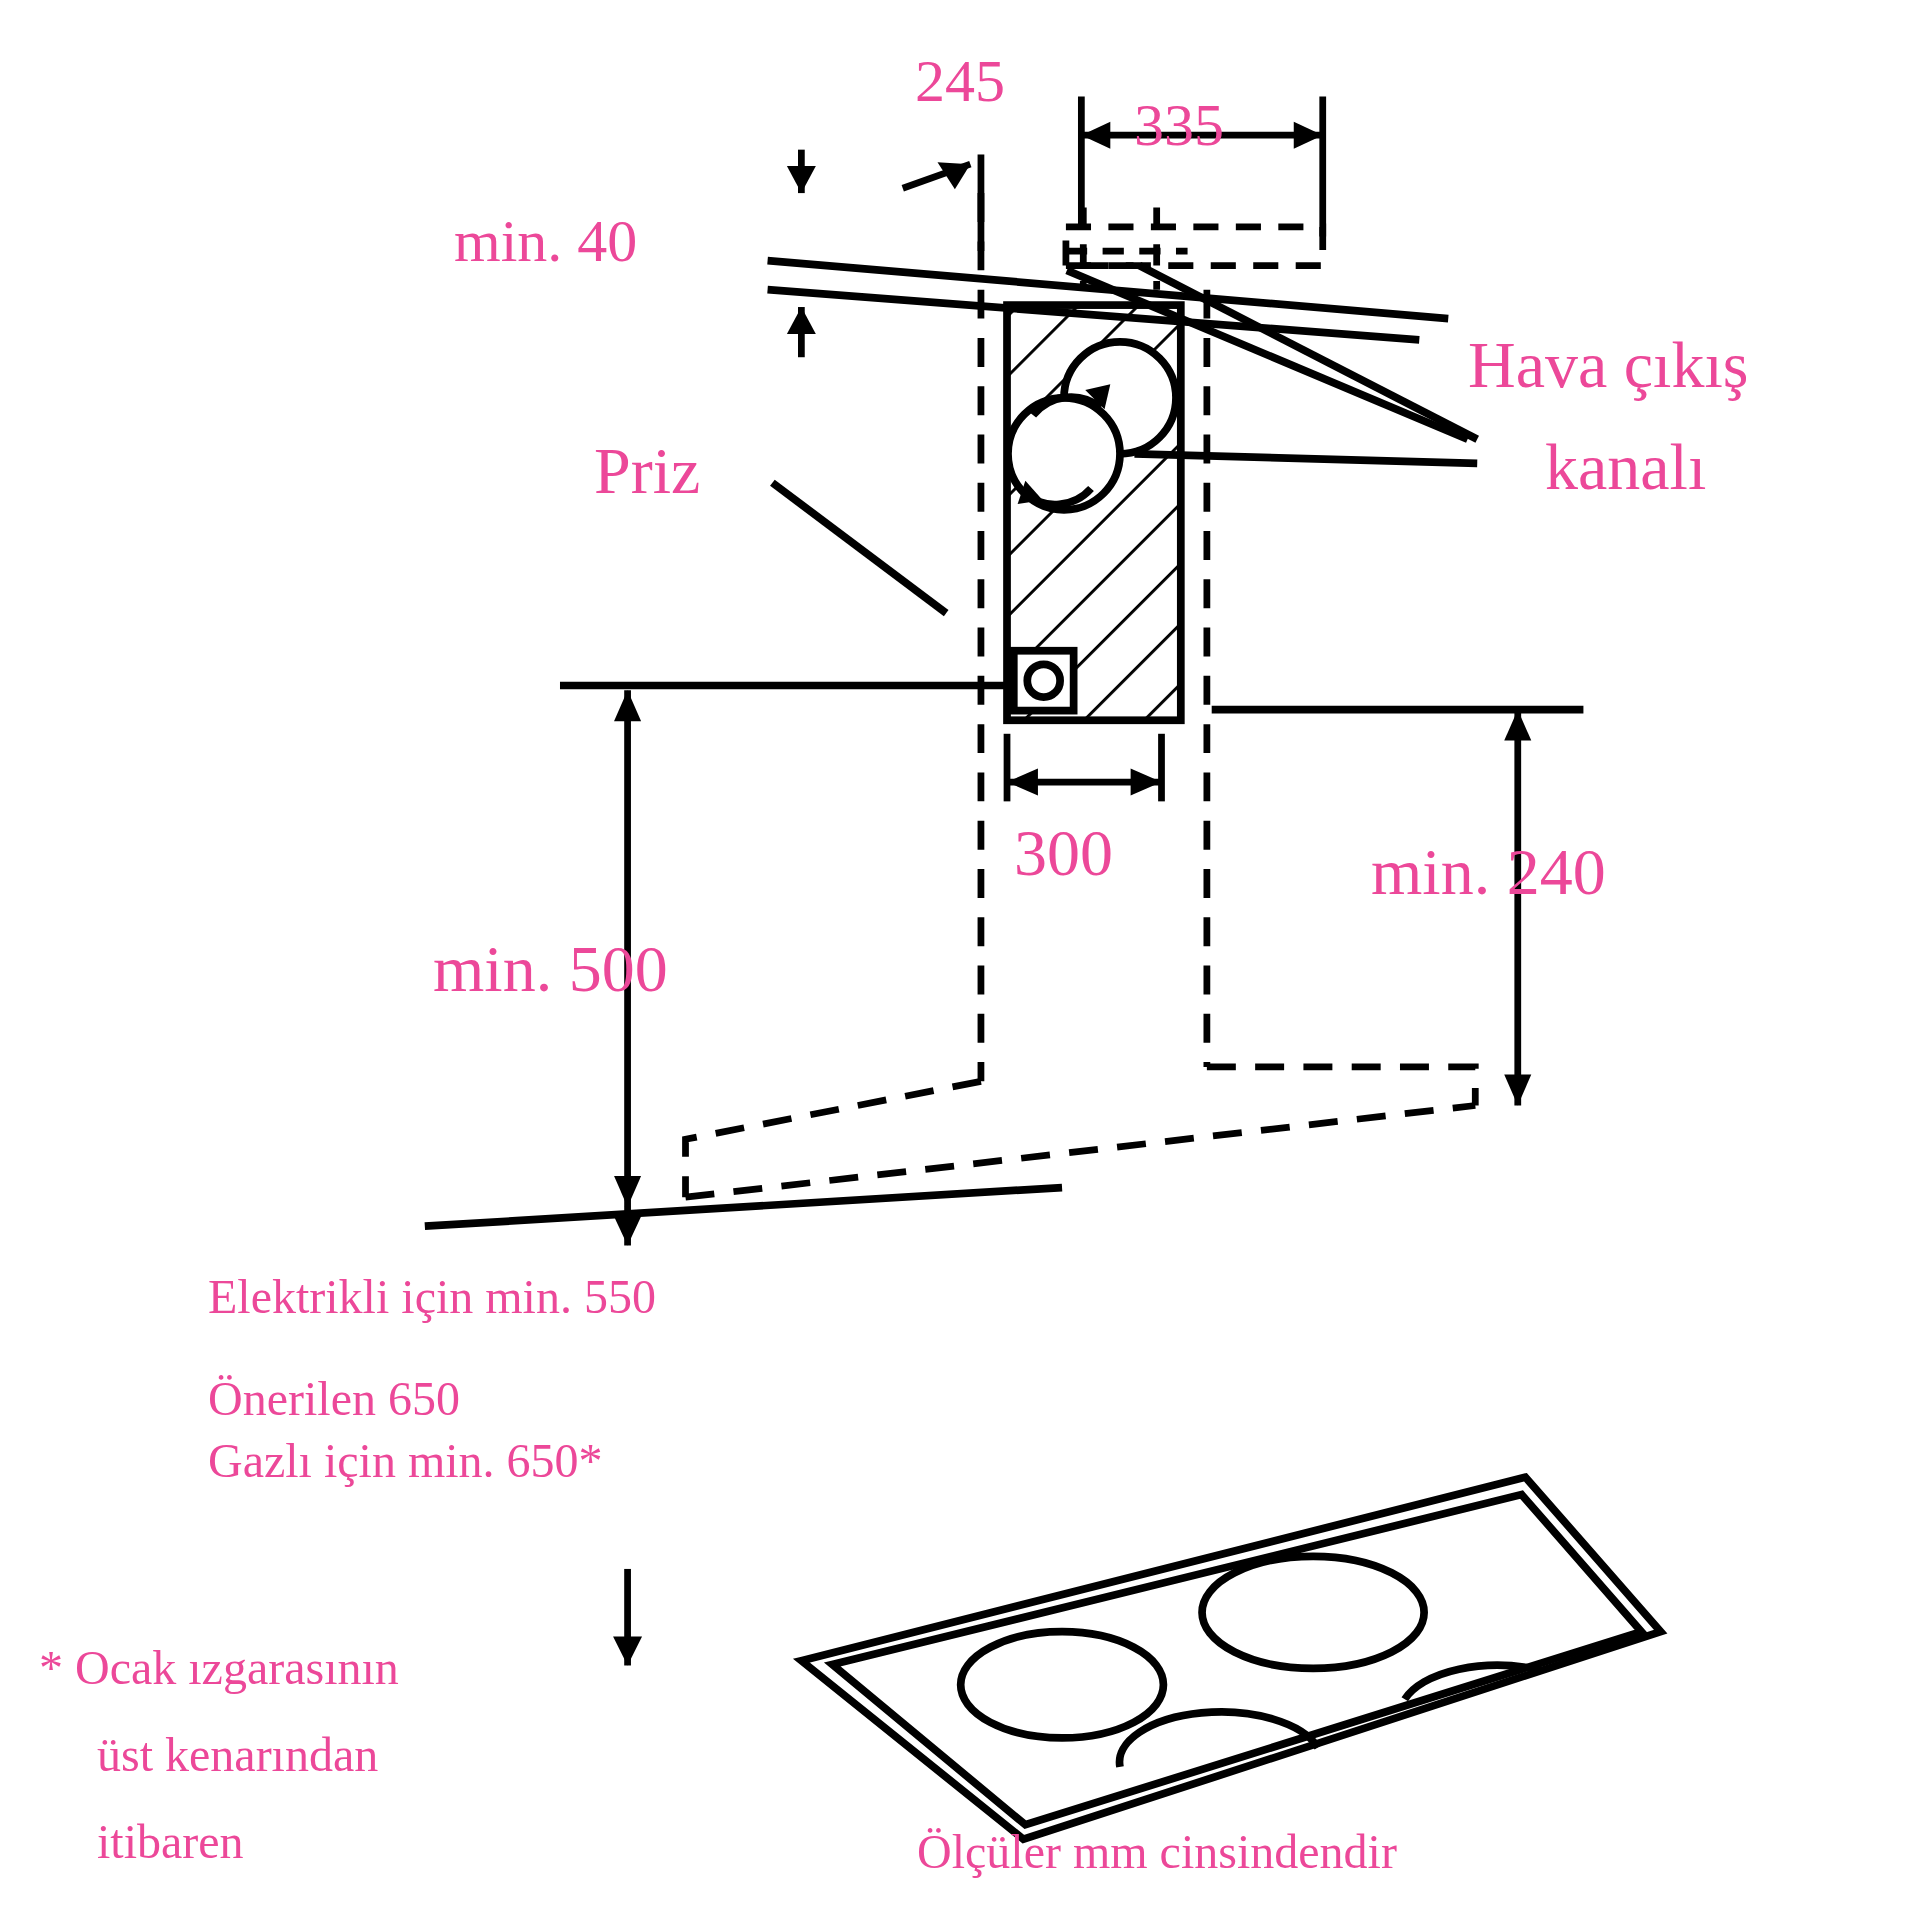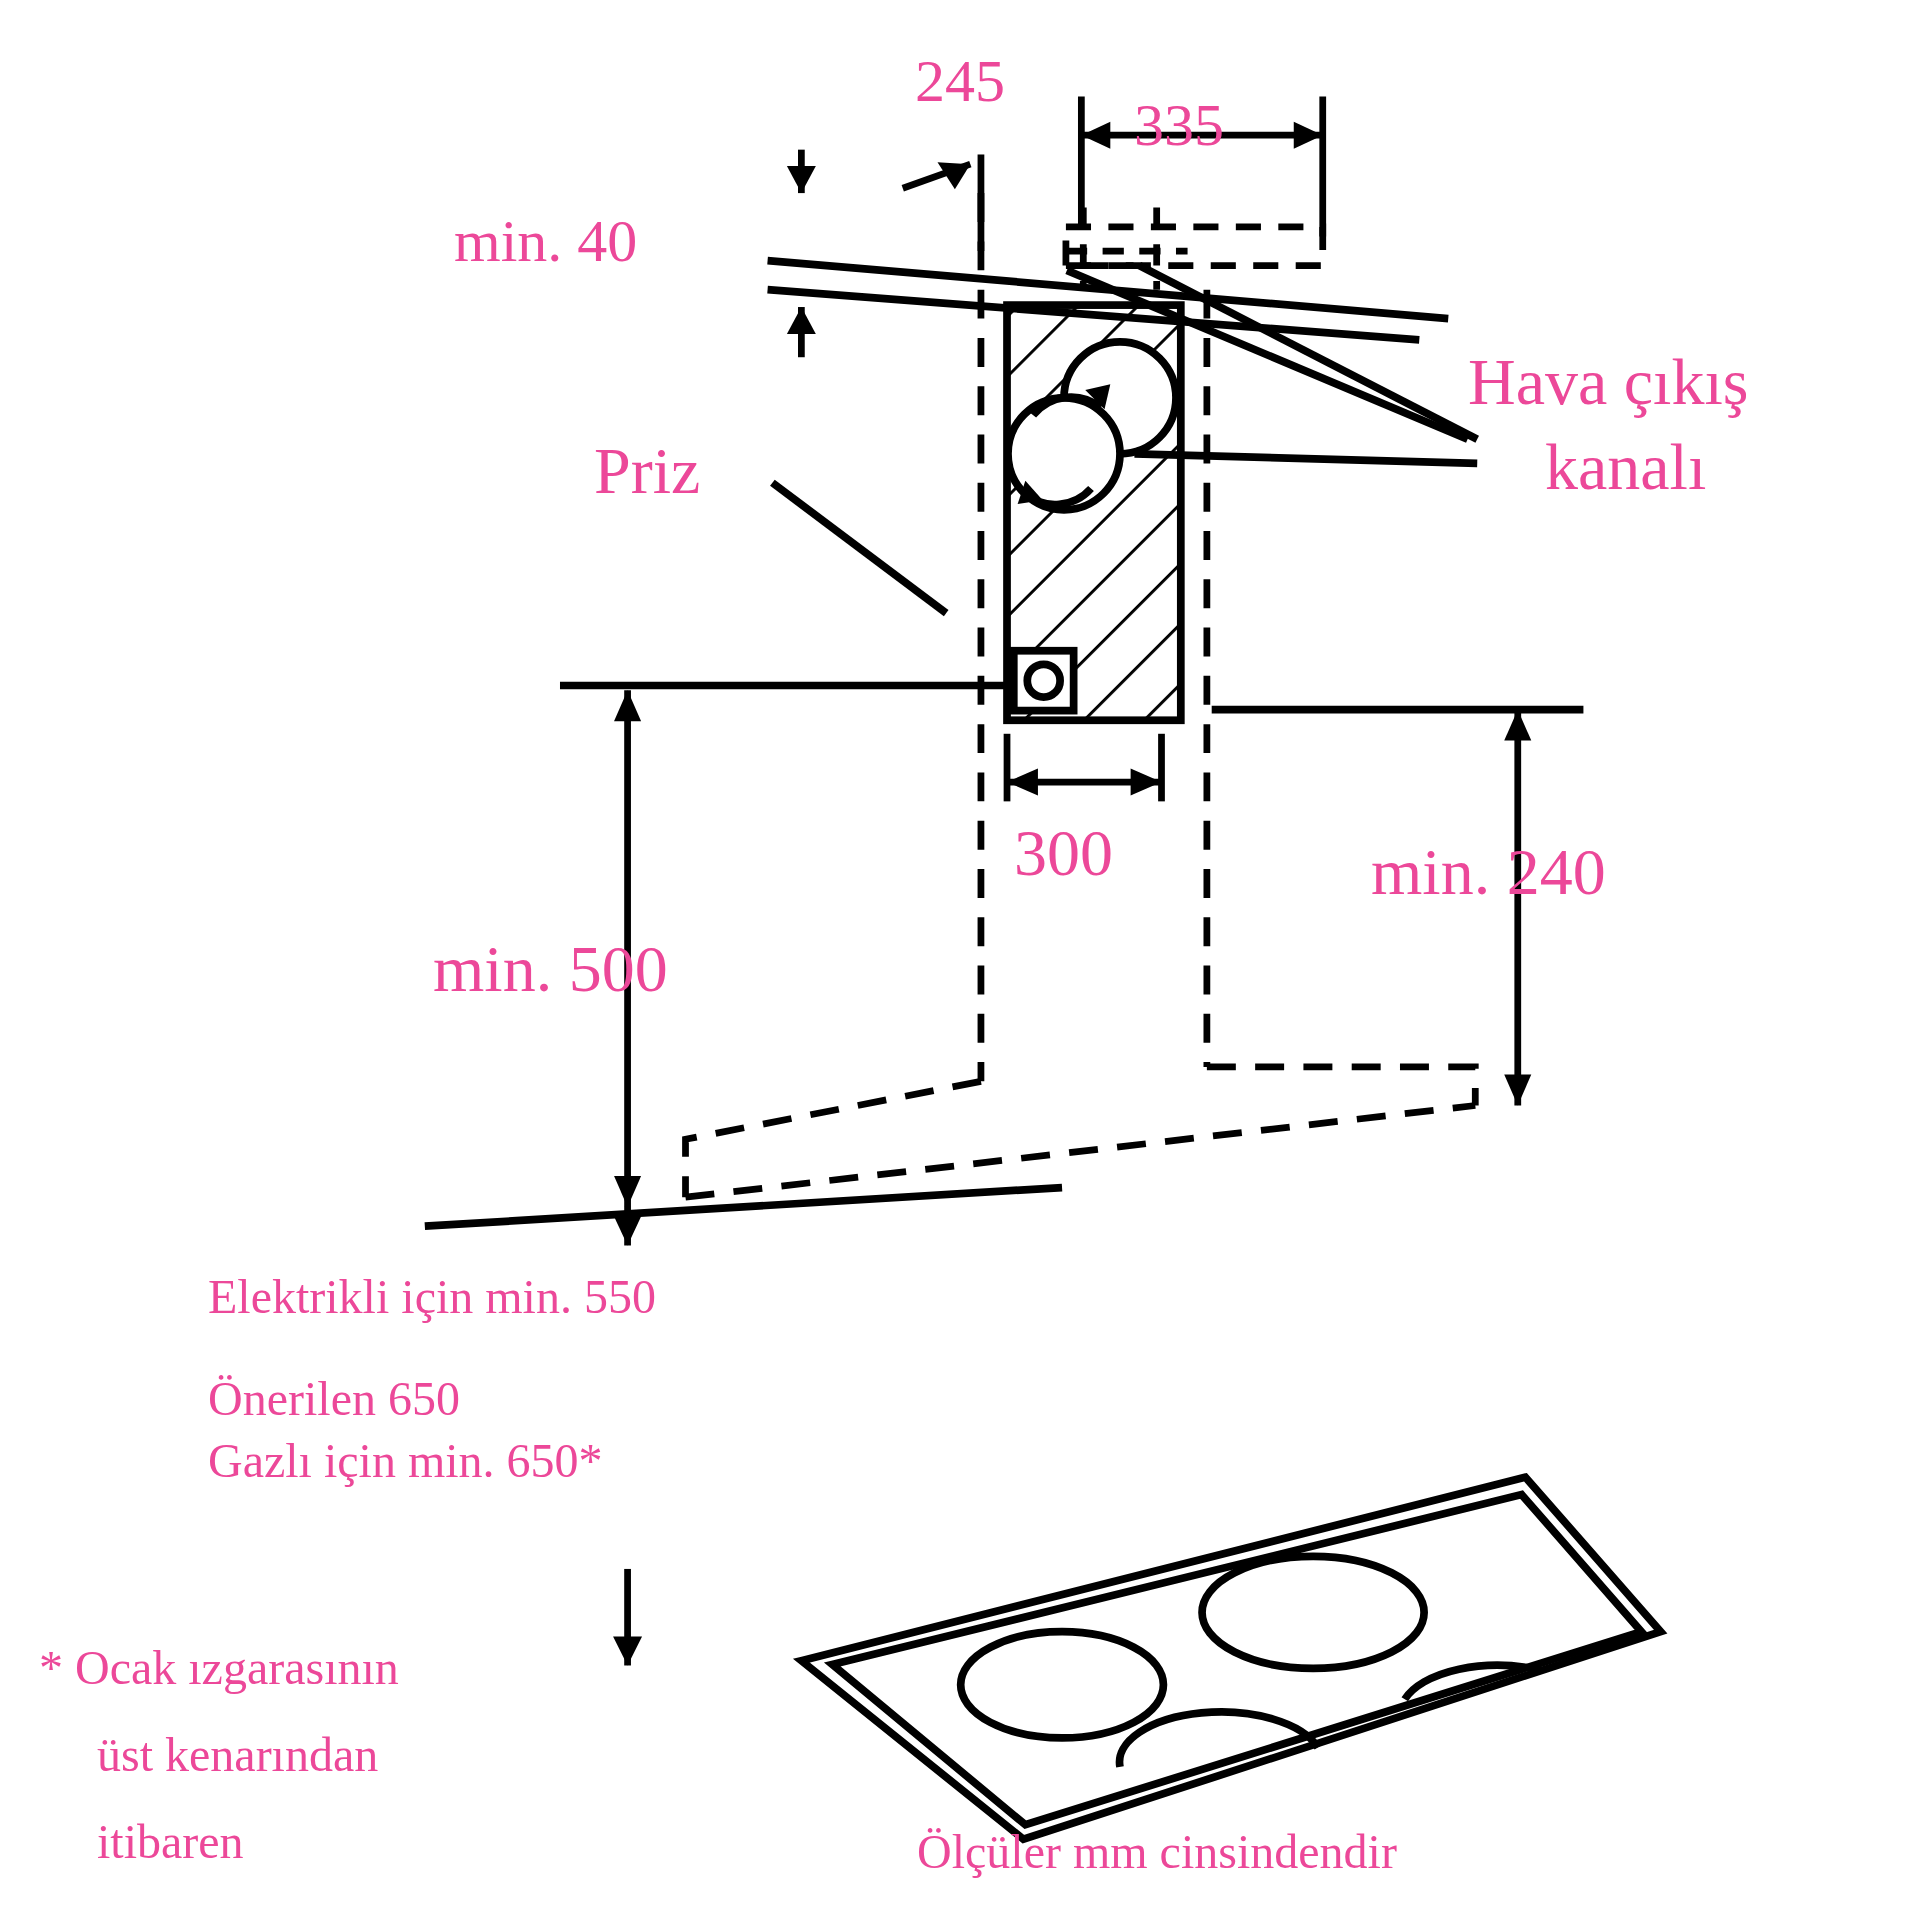--- a/index.html
+++ b/index.html
@@ -152,21 +152,21 @@
       </g>
     </g>
   </svg>
 
   <div class="lbl dim" style="left:915px; top:48px;">245</div>
 
   <div class="lbl dim" style="left:1134px; top:48px;margin-top:44px;">335</div>
 
   <div class="lbl dim" style="left:454px; top:208px;">min. 40</div>
 
-  <div class="lbl big" style="left:1468px; top:345px;text-align:right;">Hava çıkış</div>
+  <div class="lbl big" style="left:1468px; top:328px;text-align:right;">Hava çıkış</div>
   <div class="lbl big" style="left:1545px; top:430px;">kanalı</div>
 
   <div class="lbl big" style="left:594px; top:434px;">Priz</div>
 
   <div class="lbl big" style="left:1014px; top:816px;">300</div>
 
   <div class="lbl big" style="left:1371px; top:835px;">min. 240</div>
 
   <div class="lbl big" style="left:433px; top:932px;">min. 500</div>
 

